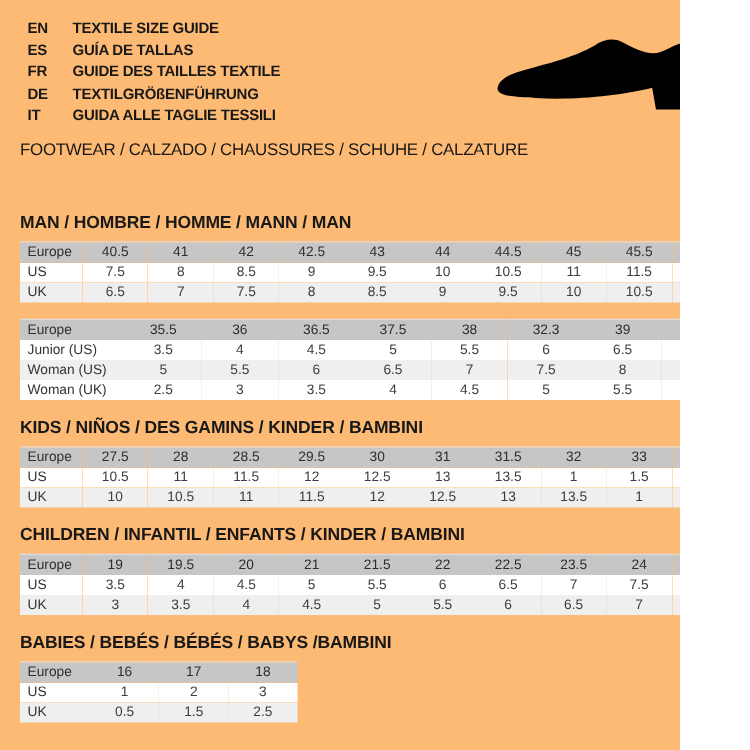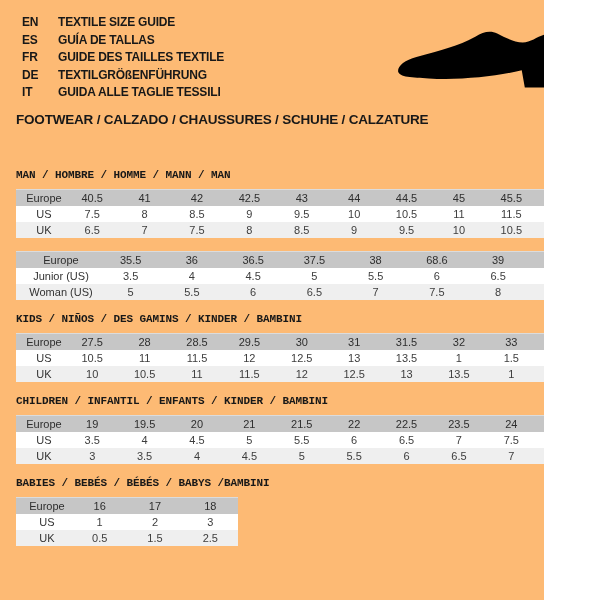--- a/index.html
+++ b/index.html
@@ -12,30 +12,30 @@
     overflow:hidden;
   }
   
   .lang-block{padding:14px 0 0 22px;}
   .lang-row{display:flex;line-height:17.6px;font-size:12px;font-weight:700;letter-spacing:-0.2px;}
   .lang-code{width:36px;flex:0 0 36px;}
   .lang-label{white-space:nowrap;}
   
   .shoe{position:absolute;top:24px;left:396px;width:184px;height:74px;}
   
-  .category{margin:10px 0 0 16px;font-size:13.5px;font-weight:700;letter-spacing:-0.2px;white-space:nowrap;}
+  .category{margin:10px 0 0 16px;font-size:13.5px;font-weight:400;letter-spacing:-0.2px;white-space:nowrap;}
   
   .tables{margin:42px 16px 0 16px;}
   .section{margin-bottom:13px;}
-  .section-title{font-size:11px;font-weight:700;letter-spacing:-0.1px;margin:0 0 8px 0;white-space:nowrap;font-family:Liberation Mono, monospace;}
+  .section-title{font-size:14px;font-weight:700;letter-spacing:-0.1px;margin:0 0 8px 0;white-space:nowrap;}
   table{border-collapse:collapse;table-layout:fixed;width:574px;border-top:1px solid #dcdcdc;}
   table.narrow{width:222px;}
   td{height:16px;line-height:16px;padding:0;font-size:11px;text-align:center;color:#3d3d3d;
      white-space:nowrap;overflow:hidden;}
-  td.lbl{text-align:center;padding-left:6px;color:#333;}
+  td.lbl{text-align:left;padding-left:6px;color:#333;}
   .t10 td.lbl{width:44px;}
   .t8 td.lbl{width:78px;}
   .t3 td.lbl{width:50px;}
   tr.hdr{background:#c6c6c6;}
   tr.hdr td{color:#2e2e2e;}
   tbody tr:nth-child(odd):not(.hdr){background:#efefef;}
   tbody tr:nth-child(even):not(.hdr){background:#ffffff;}
 </style>
 </head>
 <body>
@@ -136,21 +136,21 @@
     <div class="section">
       <table class="t8">
         <tbody>
             <tr class="hdr">
               <td class="lbl">Europe</td>
               <td>35.5</td>
               <td>36</td>
               <td>36.5</td>
               <td>37.5</td>
               <td>38</td>
-              <td>68.6</td>
+              <td>32.3</td>
               <td>39</td>
               <td>40</td>
             </tr>
             <tr>
               <td class="lbl">Junior (US)</td>
               <td>3.5</td>
               <td>4</td>
               <td>4.5</td>
               <td>5</td>
               <td>5.5</td>
@@ -161,20 +161,31 @@
             <tr>
               <td class="lbl">Woman (US)</td>
               <td>5</td>
               <td>5.5</td>
               <td>6</td>
               <td>6.5</td>
               <td>7</td>
               <td>7.5</td>
               <td>8</td>
               <td>8.5</td>
+            </tr>
+            <tr>
+              <td class="lbl">Woman (UK)</td>
+              <td>2.5</td>
+              <td>3</td>
+              <td>3.5</td>
+              <td>4</td>
+              <td>4.5</td>
+              <td>5</td>
+              <td>5.5</td>
+              <td>6</td>
             </tr>
           </tbody>
       </table>
     </div>
 
     <div class="section">
       <div class="section-title">KIDS / NIÑOS / DES GAMINS / KINDER / BAMBINI</div>
       <table class="t10">
         <tbody>
             <tr class="hdr">

